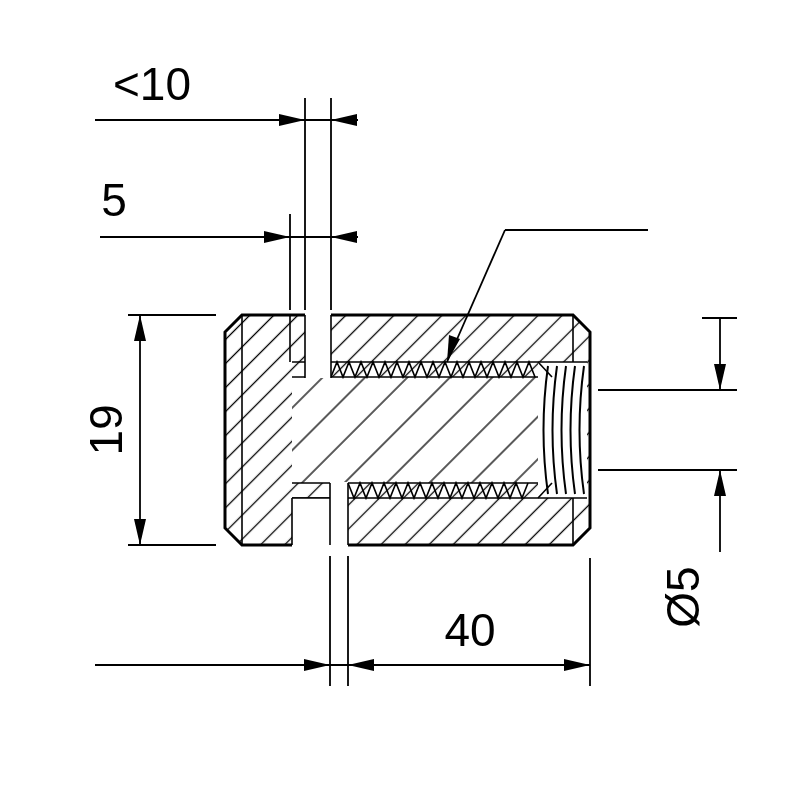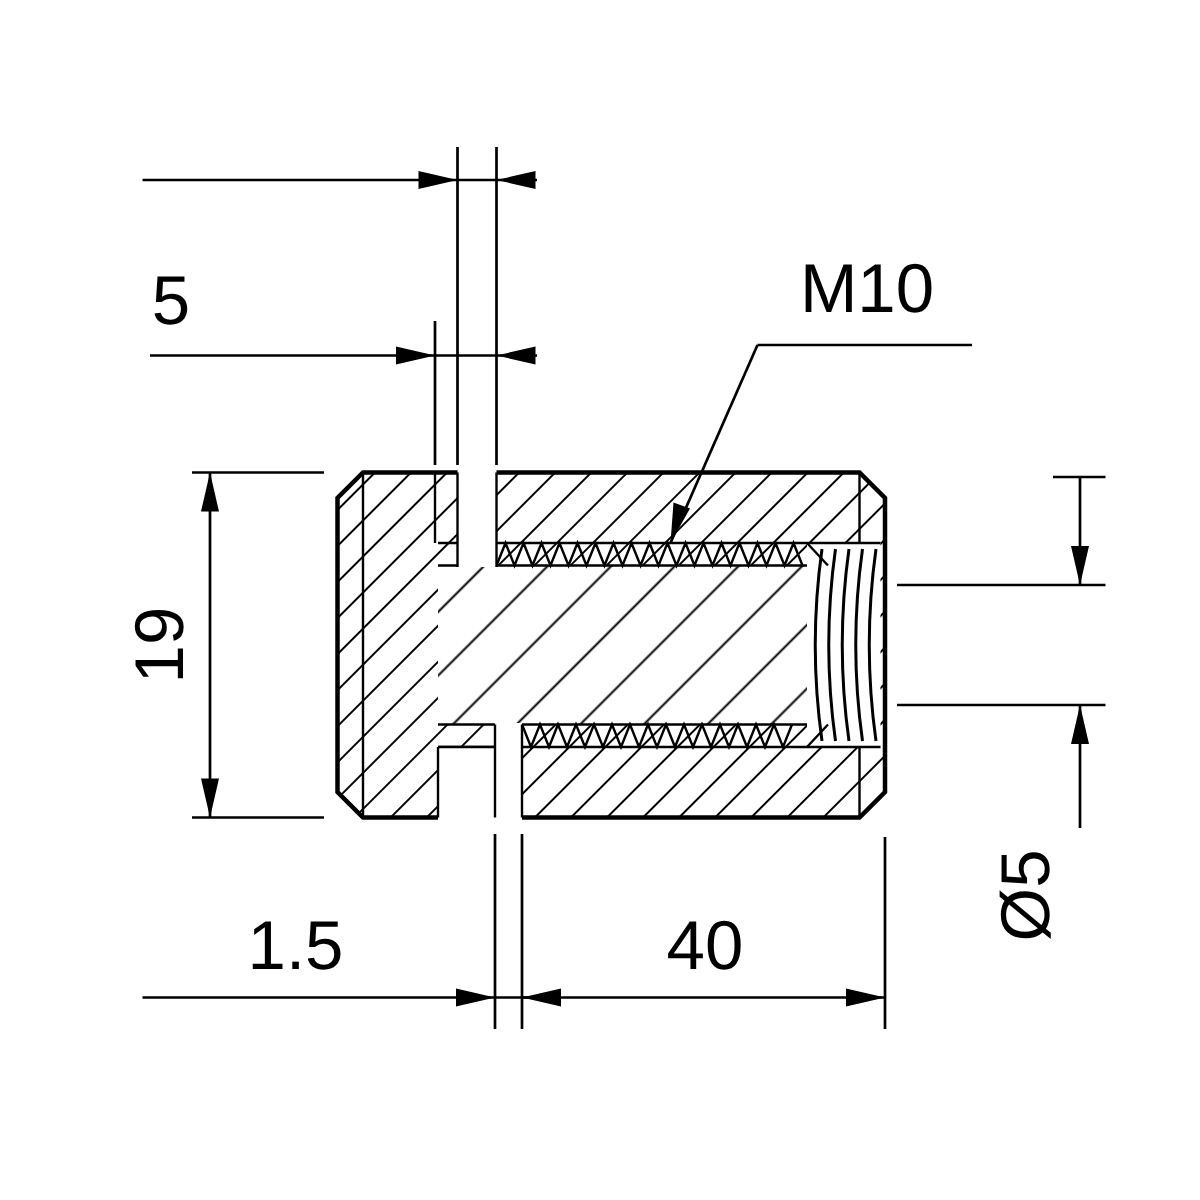--- a/index.html
+++ b/index.html
@@ -128,25 +128,24 @@
       <polygon points="140,545 134,519 146,519"></polygon>
       <polygon points="447,362 449,335 460,339"></polygon>
       <polygon points="720,390 714,364 726,364"></polygon>
       <polygon points="720,470 714,496 726,496"></polygon>
       <polygon points="330,665 304,659 304,671"></polygon>
       <polygon points="348,665 374,659 374,671"></polygon>
       <polygon points="590,665 564,659 564,671"></polygon>
     </g>
   </svg>
 
+  <div class="lbl" style="left:152px;top:84px">&lt;10</div>
 
   <div class="lbl" style="left:114px;top:200px">5</div>
 
-  <div class="lbl" style="left:578px;top:192px">M10</div>
 
   <div class="lbl rot" style="left:106px;top:430px">19</div>
 
   <div class="lbl rot" style="left:683px;top:597px">Ø5</div>
 
-  <div class="lbl" style="left:197px;top:630px">1.5</div>
 
   <div class="lbl" style="left:470px;top:630px">40</div>
 </div>
 
 </body></html>

